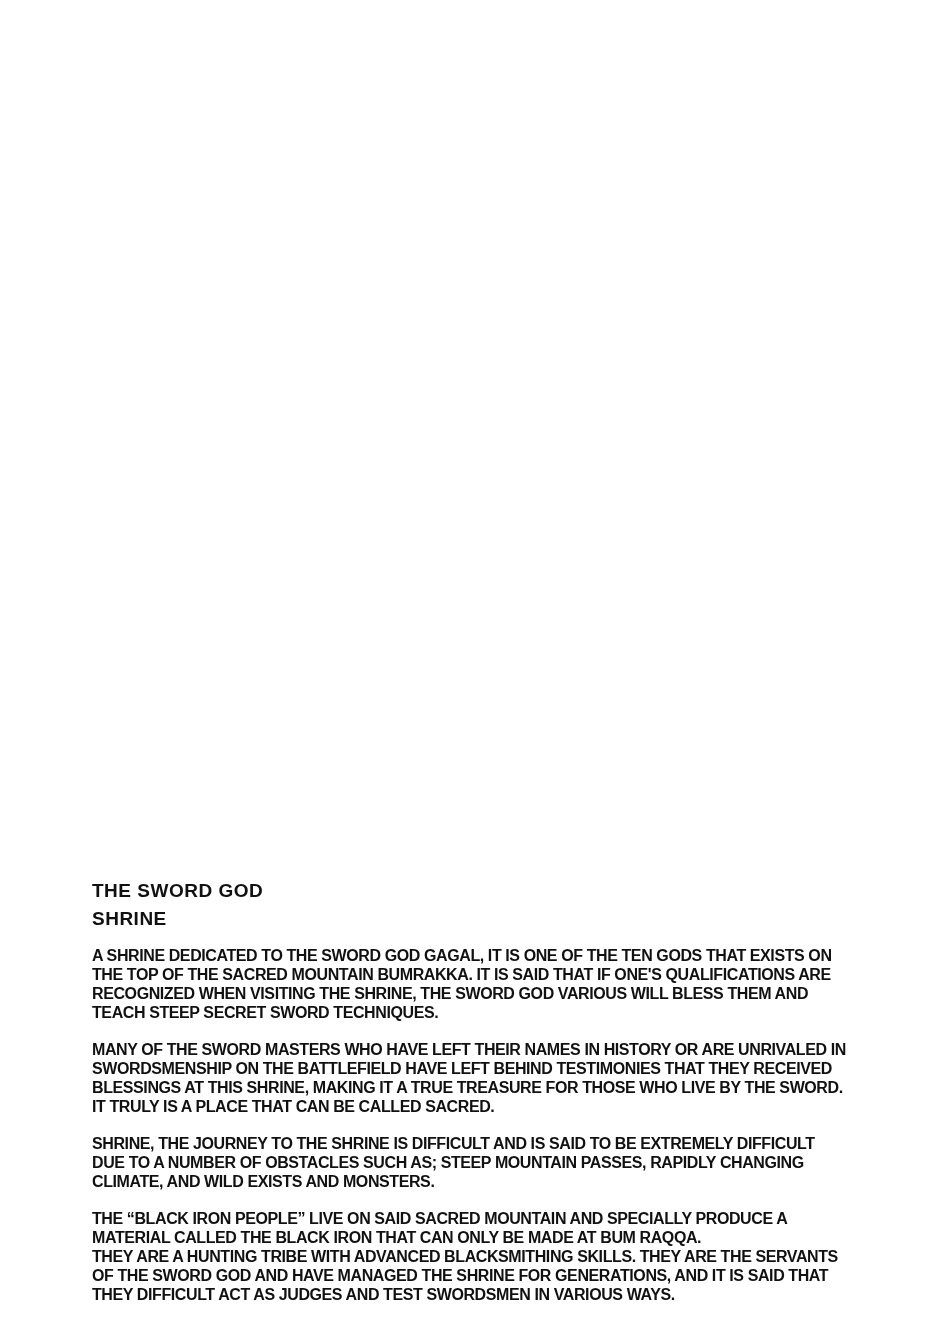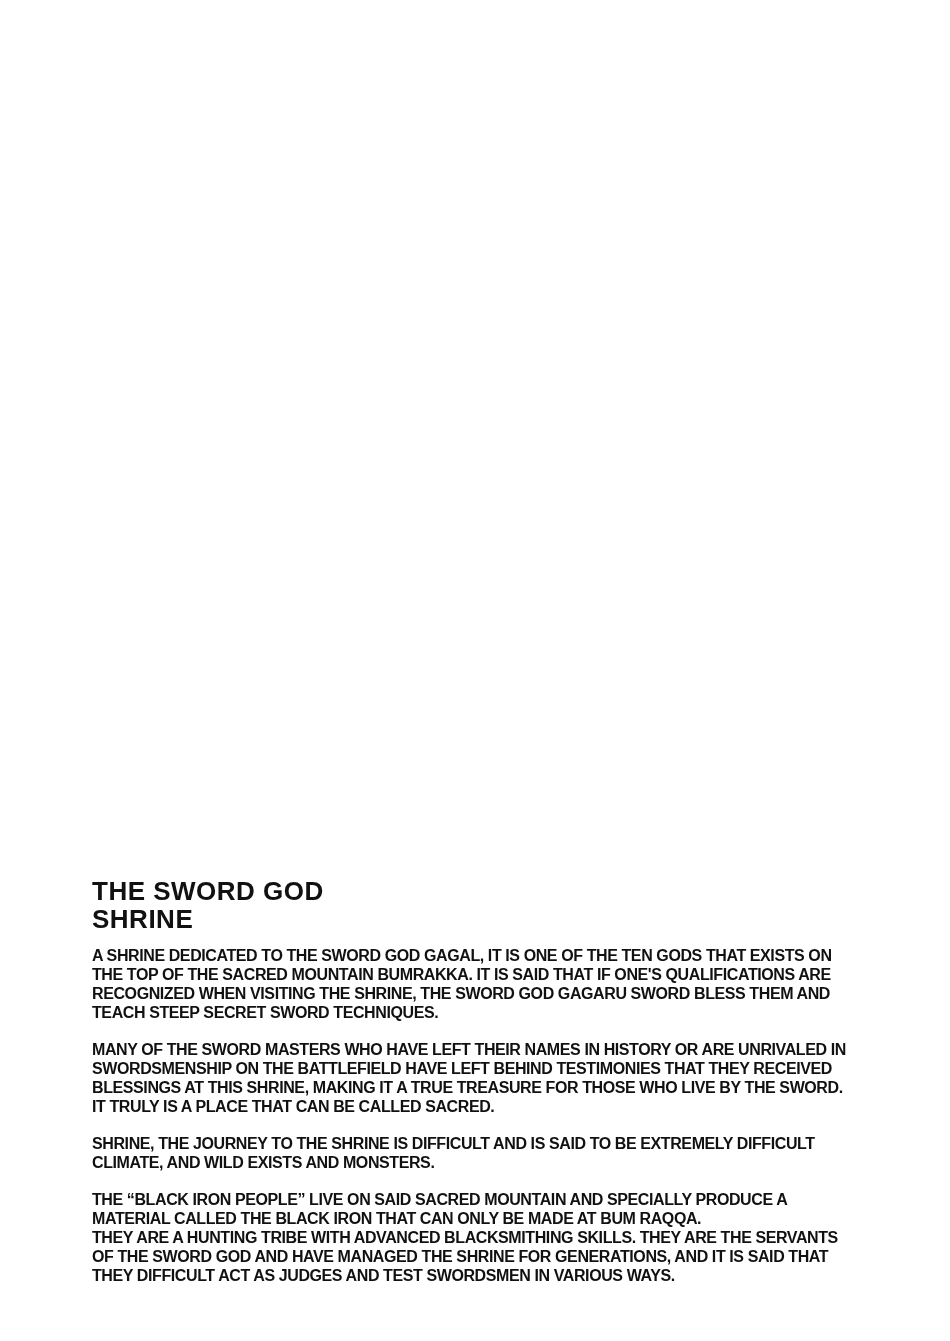--- a/index.html
+++ b/index.html
@@ -16,21 +16,21 @@
     font-family: "Liberation Sans", sans-serif;
     color: #111111;
   }
   .content {
     position: absolute;
     left: 92px;
     top: 877px;
     right: 60px;
   }
   .title {
-    font-size: 26px;
+    font-size: 19px;
     font-weight: 700;
     line-height: 28px;
     letter-spacing: 0.5px;
     margin: 0 0 13px 0;
   }
   .title .line {
     white-space: nowrap;
   }
   .para {
     margin: 0 0 18px 0;
@@ -50,33 +50,34 @@
   <div class="content">
 
     <div class="title">
       <div class="line">THE SWORD GOD</div>
       <div class="line">SHRINE</div>
     </div>
 
     <div class="para">
       <div class="line">A SHRINE DEDICATED TO THE SWORD GOD GAGAL, IT IS ONE OF THE TEN GODS THAT EXISTS ON</div>
       <div class="line">THE TOP OF THE SACRED MOUNTAIN BUMRAKKA. IT IS SAID THAT IF ONE'S QUALIFICATIONS ARE</div>
-      <div class="line">RECOGNIZED WHEN VISITING THE SHRINE, THE SWORD GOD GAGARU SWORD BLESS THEM AND</div>
+      <div class="line">RECOGNIZED WHEN VISITING THE SHRINE, THE SWORD GOD VARIOUS WILL BLESS THEM AND</div>
       <div class="line">TEACH STEEP SECRET SWORD TECHNIQUES.</div>
     </div>
 
     <div class="para">
       <div class="line">MANY OF THE SWORD MASTERS WHO HAVE LEFT THEIR NAMES IN HISTORY OR ARE UNRIVALED IN</div>
       <div class="line">SWORDSMENSHIP ON THE BATTLEFIELD HAVE LEFT BEHIND TESTIMONIES THAT THEY RECEIVED</div>
       <div class="line">BLESSINGS AT THIS SHRINE, MAKING IT A TRUE TREASURE FOR THOSE WHO LIVE BY THE SWORD.</div>
       <div class="line">IT TRULY IS A PLACE THAT CAN BE CALLED SACRED.</div>
     </div>
 
     <div class="para">
       <div class="line">SHRINE, THE JOURNEY TO THE SHRINE IS DIFFICULT AND IS SAID TO BE EXTREMELY DIFFICULT</div>
+      <div class="line">DUE TO A NUMBER OF OBSTACLES SUCH AS; STEEP MOUNTAIN PASSES, RAPIDLY CHANGING</div>
       <div class="line">CLIMATE, AND WILD EXISTS AND MONSTERS.</div>
     </div>
 
     <div class="para">
       <div class="line">THE “BLACK IRON PEOPLE” LIVE ON SAID SACRED MOUNTAIN AND SPECIALLY PRODUCE A</div>
       <div class="line">MATERIAL CALLED THE BLACK IRON THAT CAN ONLY BE MADE AT BUM RAQQA.</div>
       <div class="line">THEY ARE A HUNTING TRIBE WITH ADVANCED BLACKSMITHING SKILLS. THEY ARE THE SERVANTS</div>
       <div class="line">OF THE SWORD GOD AND HAVE MANAGED THE SHRINE FOR GENERATIONS, AND IT IS SAID THAT</div>
       <div class="line">THEY DIFFICULT ACT AS JUDGES AND TEST SWORDSMEN IN VARIOUS WAYS.</div>
     </div>

